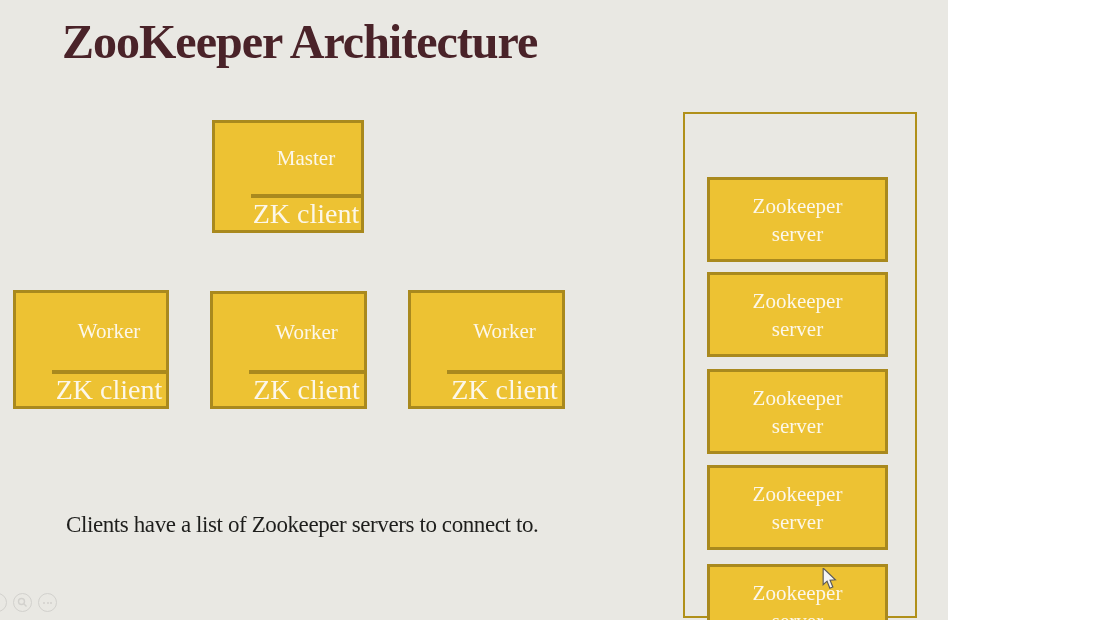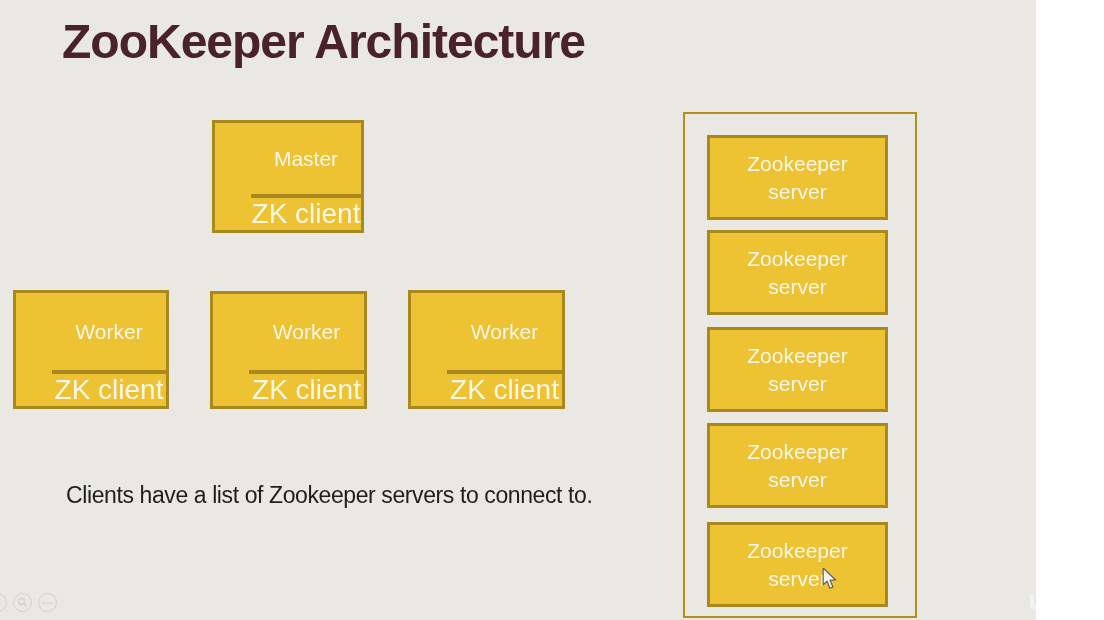--- a/index.html
+++ b/index.html
@@ -1,25 +1,25 @@
 <!DOCTYPE html>
 <html style="--background: #e9e8e3; --box-fill: #edc233; --box-border: #a9891e; --frame-border: #b0901a; --box-text: #fcf7ea; --title-text: #4a2329; --body-text: #1e1e1c; --watermark-text: #f3f2ee; --control-gray: #d2d1cd;"><head>
 <meta charset="utf-8">
 <style>
   html, body {
     margin: 0;
     padding: 0;
   }
   .slide {
     position: relative;
-    width: 1036px;
+    width: 948px;
     height: 620px;
     overflow: hidden;
     background: var(--background, #e9e8e3);
-    font-family: Liberation Sans, sans-serif;
+    font-family: Liberation Serif, serif;
   }
   .slide-title {
     position: absolute;
     left: 62px;
     top: 14px;
     margin: 0;
     font-size: 48px;
     font-weight: 600;
     letter-spacing: -1px;
     color: var(--title-text, #4a2329);
@@ -73,39 +73,40 @@
     border: 3px solid var(--box-border, #a9891e);
     background: var(--box-fill, #edc233);
     color: var(--box-text, #fcf7ea);
     display: flex;
     align-items: center;
     justify-content: center;
     text-align: center;
     font-size: 21px;
     line-height: 28px;
     padding: 16px 28px;
+    margin-top: 42px;
   }
   .server-1 { top: 21px; }
   .server-2 { top: 116px; }
   .server-3 { top: 213px; }
   .server-4 { top: 309px; }
   .server-5 { top: 408px; }
   .ensemble-label {
     position: absolute;
     left: 936px;
     top: 330px;
     width: 130px;
     font-size: 24px;
     line-height: 27px;
     color: var(--body-text, #1e1e1c);
   }
   .caption {
     position: absolute;
     left: 66px;
-    top: 482px;
+    top: 512px;
     font-size: 23px;
     letter-spacing: -0.4px;
     color: var(--body-text, #1e1e1c);
   }
   .watermark {
     position: absolute;
     left: 1028px;
     top: 583px;
     font-size: 30px;
     font-weight: bold;

